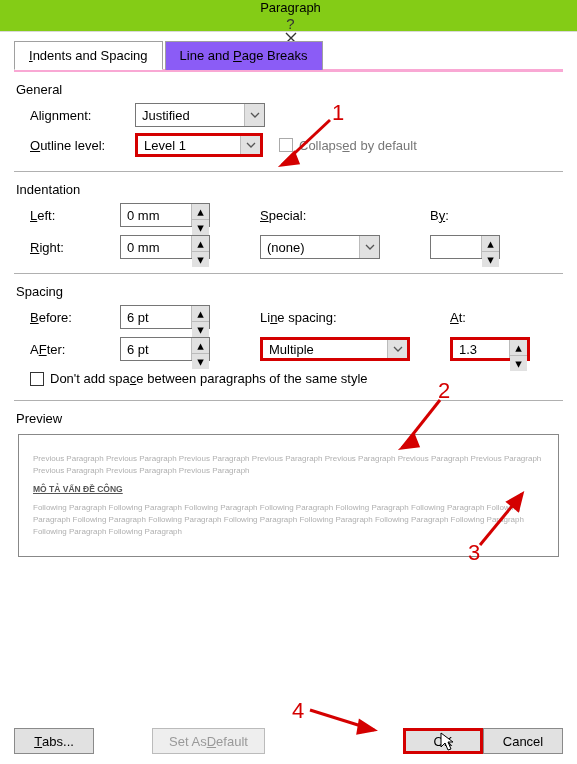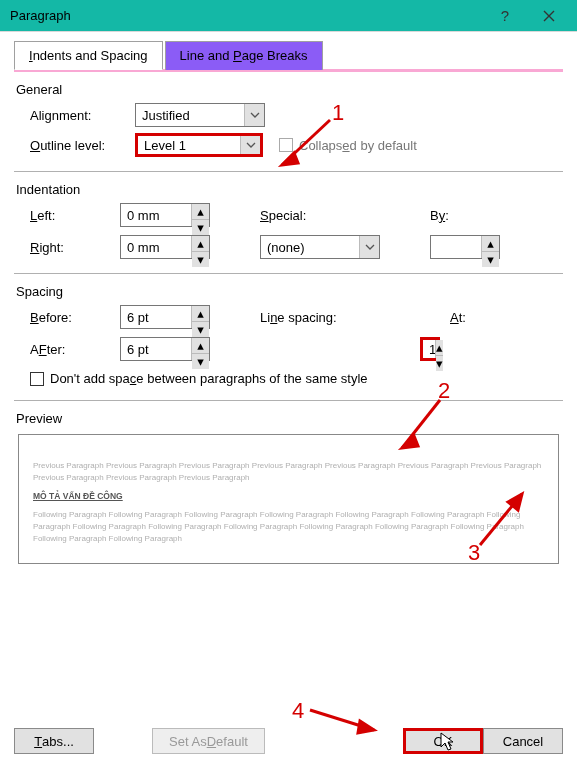--- a/index.html
+++ b/index.html
@@ -13,21 +13,22 @@
     height: 764px;
     position: relative;
     overflow: hidden;
   }
   .titlebar {
     display: flex;
     align-items: center;
     height: 32px;
     padding: 0 6px 0 10px;
     border-bottom: 1px solid #d9d9d9;
-    background: #14b8a6;
+    background: #84cc16;
+    flex-direction: column;
   }
   .titlebar .title { flex: 1; font-size: 13px; }
   .titlebar .btn {
     width: 44px; height: 30px;
     display: flex; align-items: center; justify-content: center;
     font-size: 15px; color: #333;
   }
   .content { padding: 8px 14px 0 14px; position: relative; }
   .tabs {
     display: flex;
@@ -98,21 +99,21 @@
   }
   .spc-grid {
     display: grid;
     grid-template-columns: 80px 90px 30px 150px 20px 80px;
     gap: 8px 10px;
     align-items: center;
   }
   .preview-box {
     border: 1px solid #888;
     margin: 8px 4px 0 4px;
-    padding: 25px 14px 18px 14px;
+    padding: 18px 14px 18px 14px;
     font-size: 8px;
     color: #b0b0b0;
     line-height: 1.5;
   }
   .preview-box .dark { color: #555; font-weight: 600; font-size: 8.5px; margin: 6px 0; text-decoration: underline; }
   .buttons-bar {
     display: flex;
     justify-content: space-between;
     align-items: center;
     padding: 10px 14px;
@@ -264,20 +265,28 @@
 
       <div><span>A</span><span class="u">F</span><span>ter:</span></div>
       <div class="spinner">
         <div class="val">6 pt</div>
         <div class="sp">
             <div>▴</div>
             <div>▾</div>
           </div>
       </div>
       <div></div>
+      <div class="dropdown red-border" style="width:150px">
+        <div class="val">Multiple</div>
+        <div class="dd">
+            <svg width="10" height="6">
+              <path d="M1 1 L5 5 L9 1" stroke="#555" fill="none" stroke-width="1.3"></path>
+            </svg>
+          </div>
+      </div>
       <div></div>
       <div class="spinner red-border">
         <div class="val">1.3</div>
         <div class="sp">
             <div>▴</div>
             <div>▾</div>
           </div>
       </div>
     </div>
     <div class="row" style="margin-top:10px">

